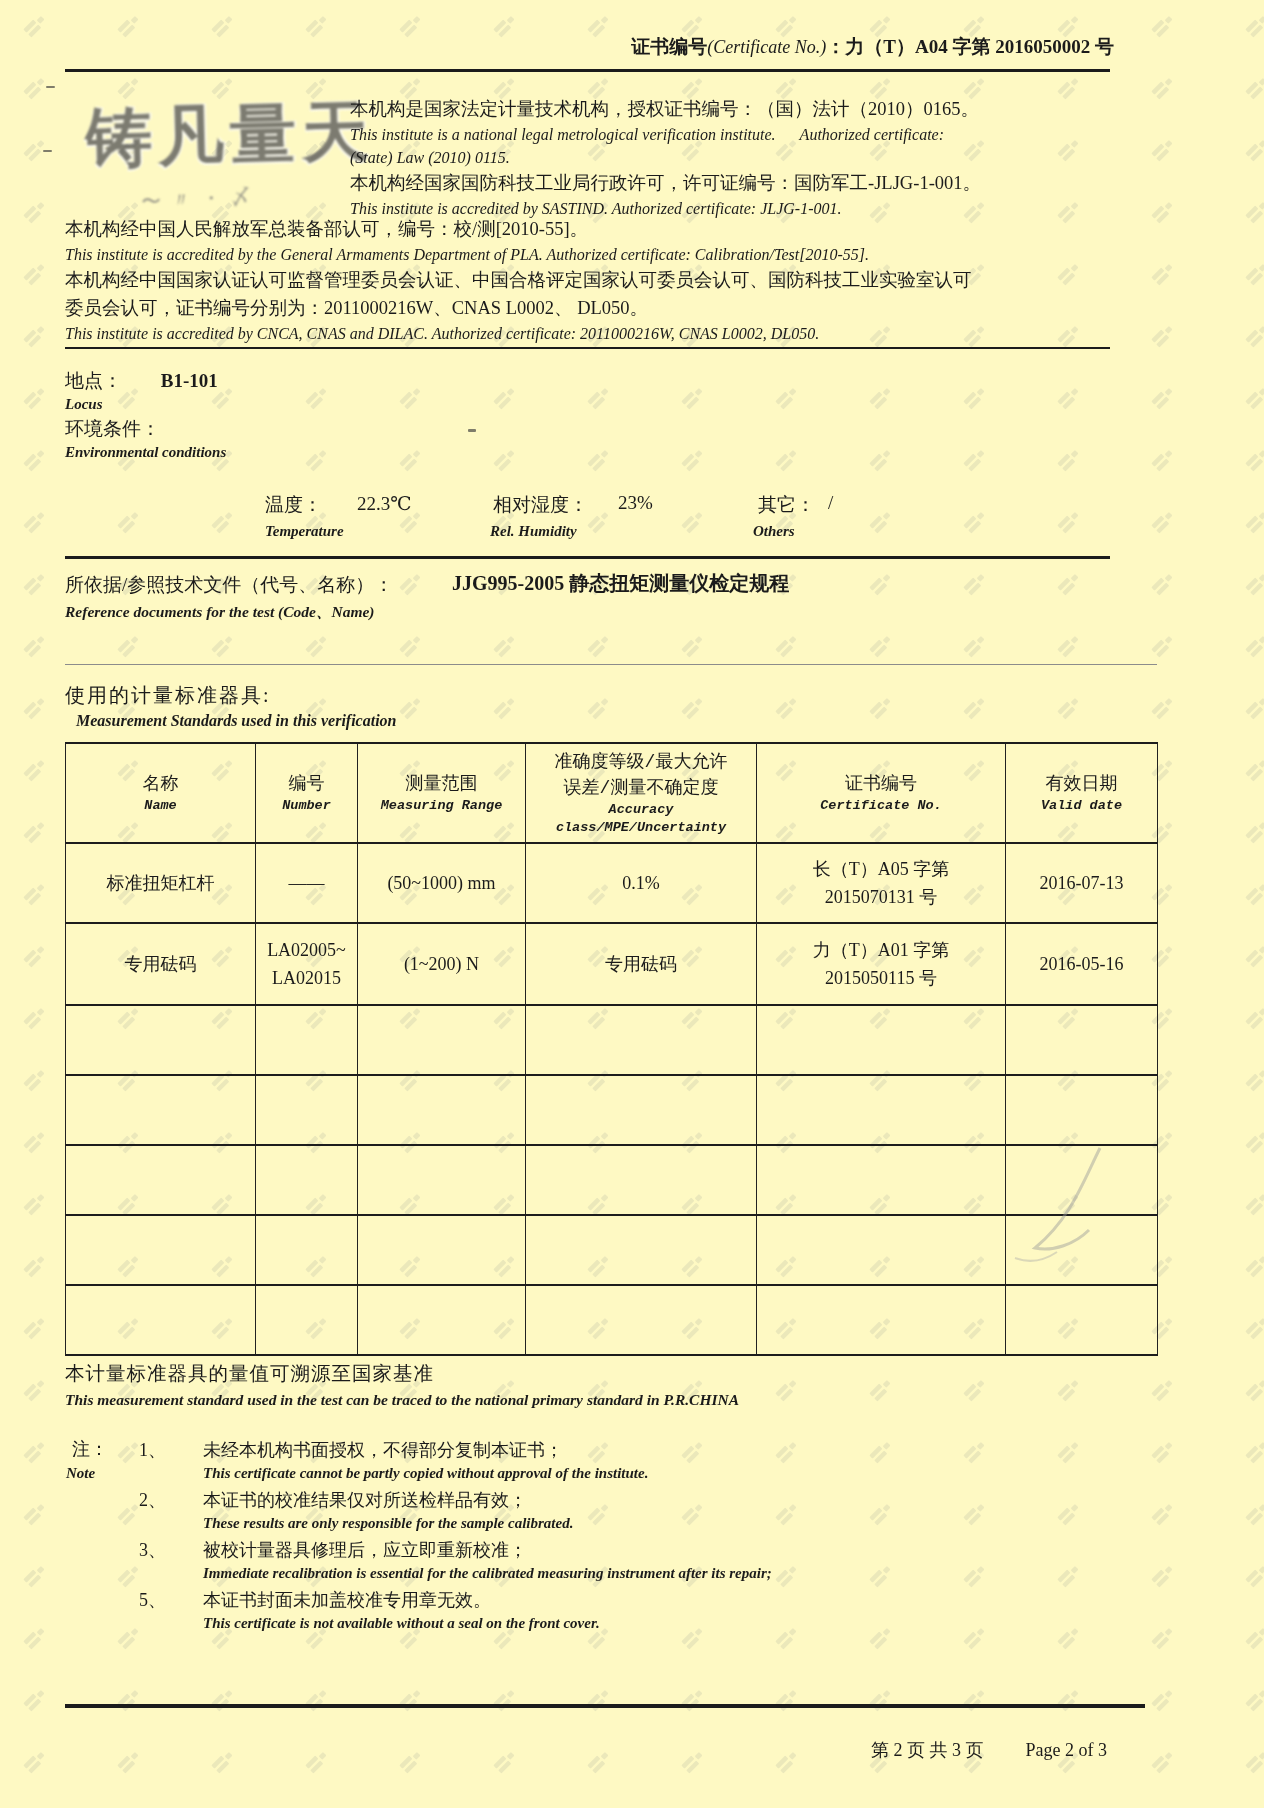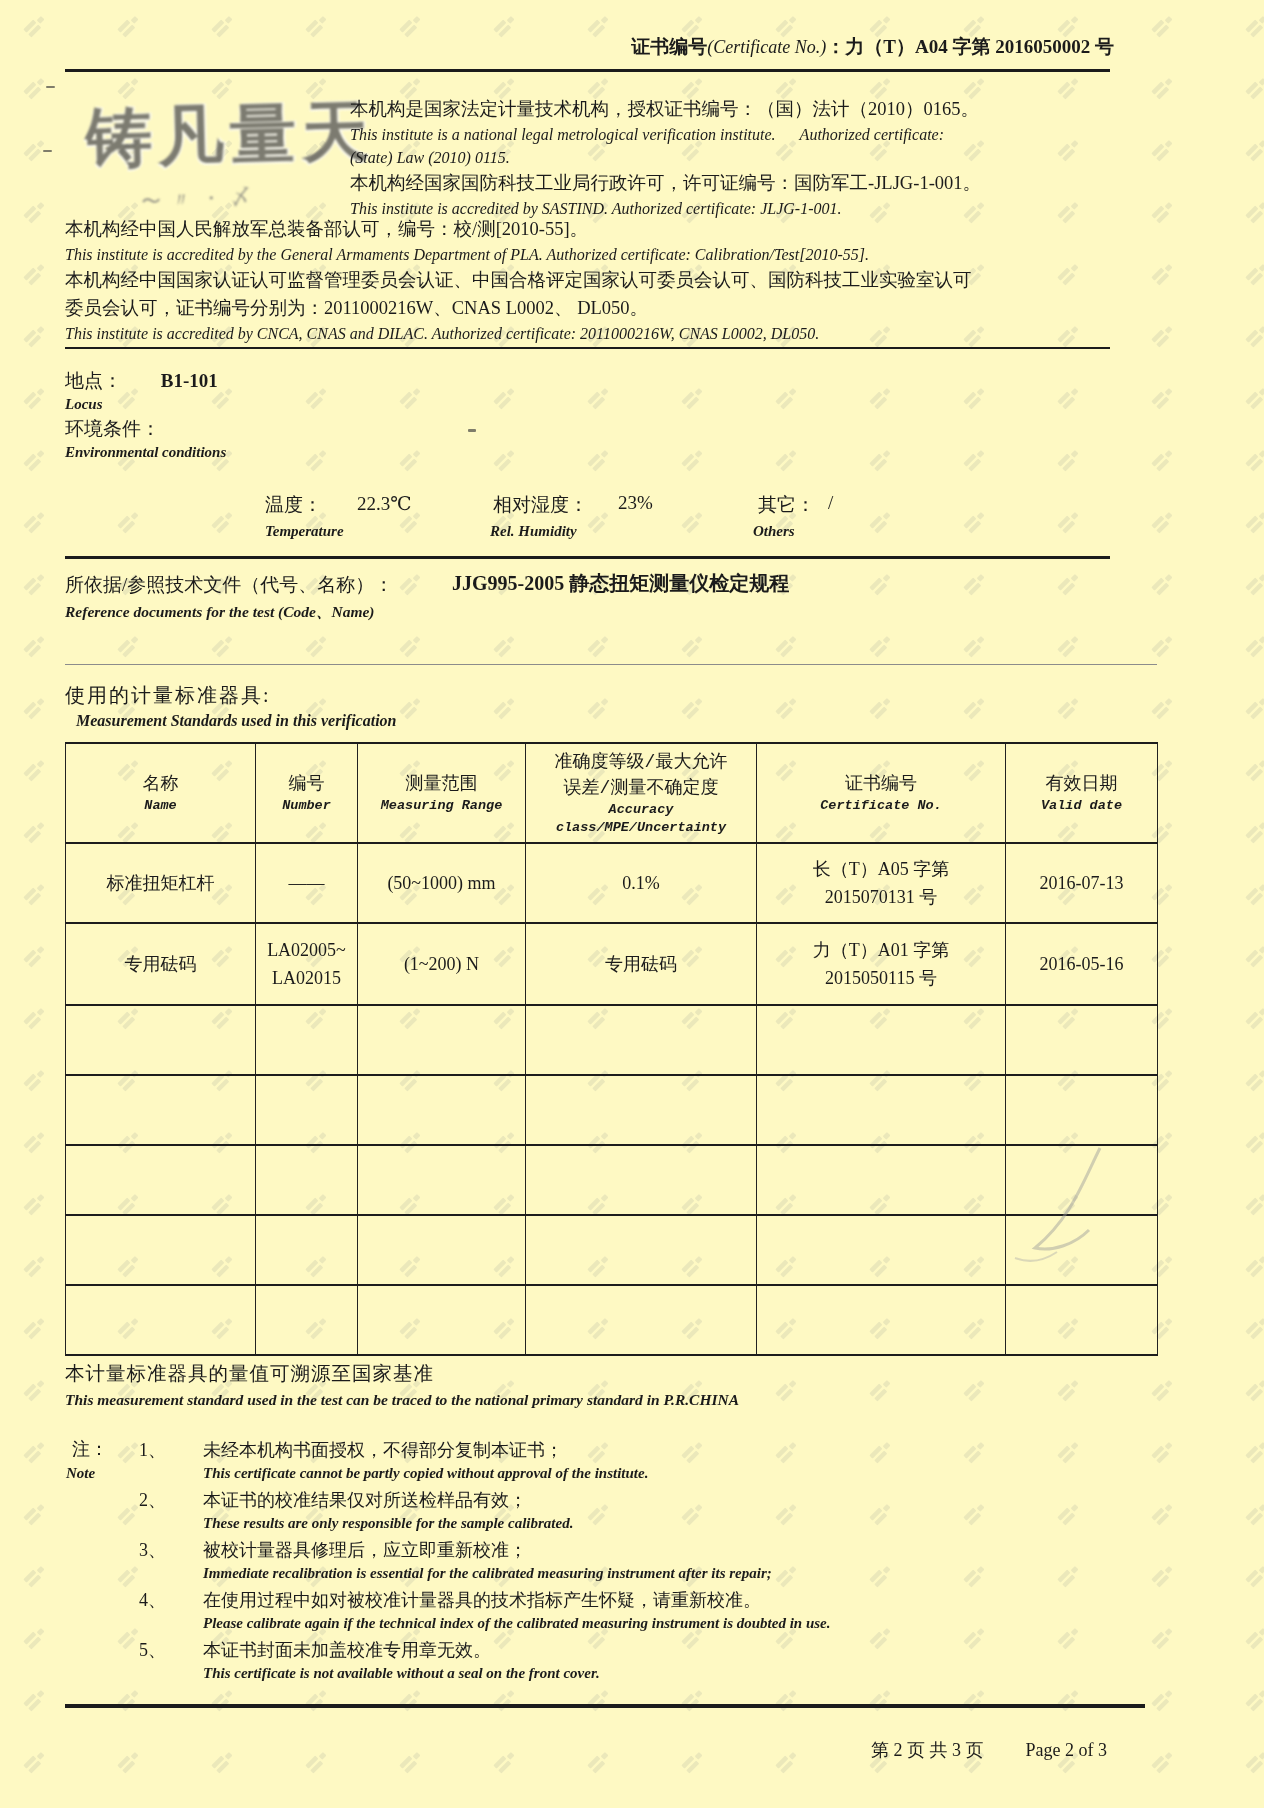--- a/index.html
+++ b/index.html
@@ -274,24 +274,20 @@
       </div>
       <div class="note-item">
         <div class="note-cn cn"><span class="note-no">2、</span><span>本证书的校准结果仅对所送检样品有效；</span></div>
         <div class="note-en en b">These results are only responsible for the sample calibrated.</div>
       </div>
       <div class="note-item">
         <div class="note-cn cn"><span class="note-no">3、</span><span>被校计量器具修理后，应立即重新校准；</span></div>
         <div class="note-en en b">Immediate recalibration is essential for the calibrated measuring instrument after its repair;</div>
       </div>
       <div class="note-item">
-        <div class="note-cn cn"><span class="note-no">4、</span><span>在使用过程中如对被校准计量器具的技术指标产生怀疑，请重新校准。</span></div>
-        <div class="note-en en b">Please calibrate again if the technical index of the calibrated measuring instrument is doubted in use.</div>
-      </div>
-      <div class="note-item">
         <div class="note-cn cn"><span class="note-no">5、</span><span>本证书封面未加盖校准专用章无效。</span></div>
         <div class="note-en en b">This certificate is not available without a seal on the front cover.</div>
       </div>
     </div>
 
   <svg class="smudge" width="150" height="160" aria-hidden="true">
     <path d="M95,8 C78,42 66,78 30,108 C48,112 70,104 84,90" fill="none" stroke="#9a9a9a" stroke-width="3" opacity="0.45"></path>
     <path d="M10,118 C26,124 40,120 52,112" fill="none" stroke="#a8a8a8" stroke-width="2" opacity="0.4"></path>
   </svg>
 

